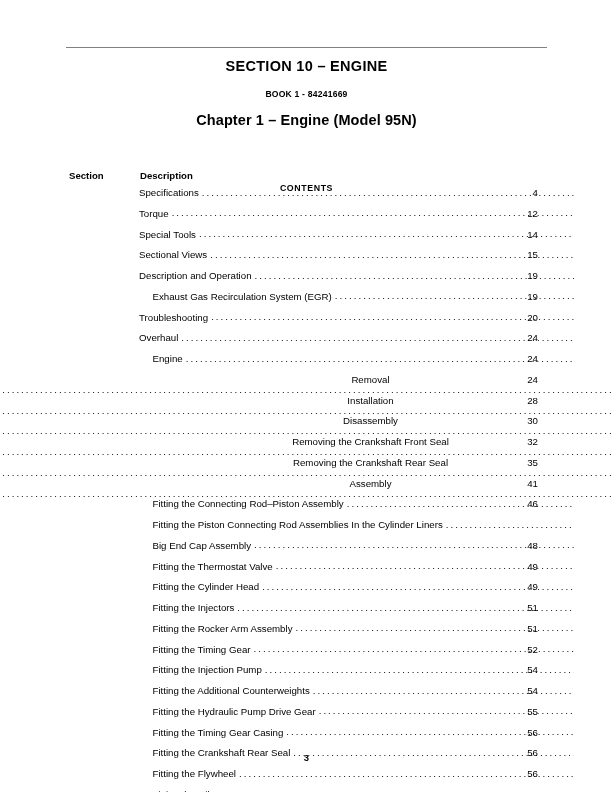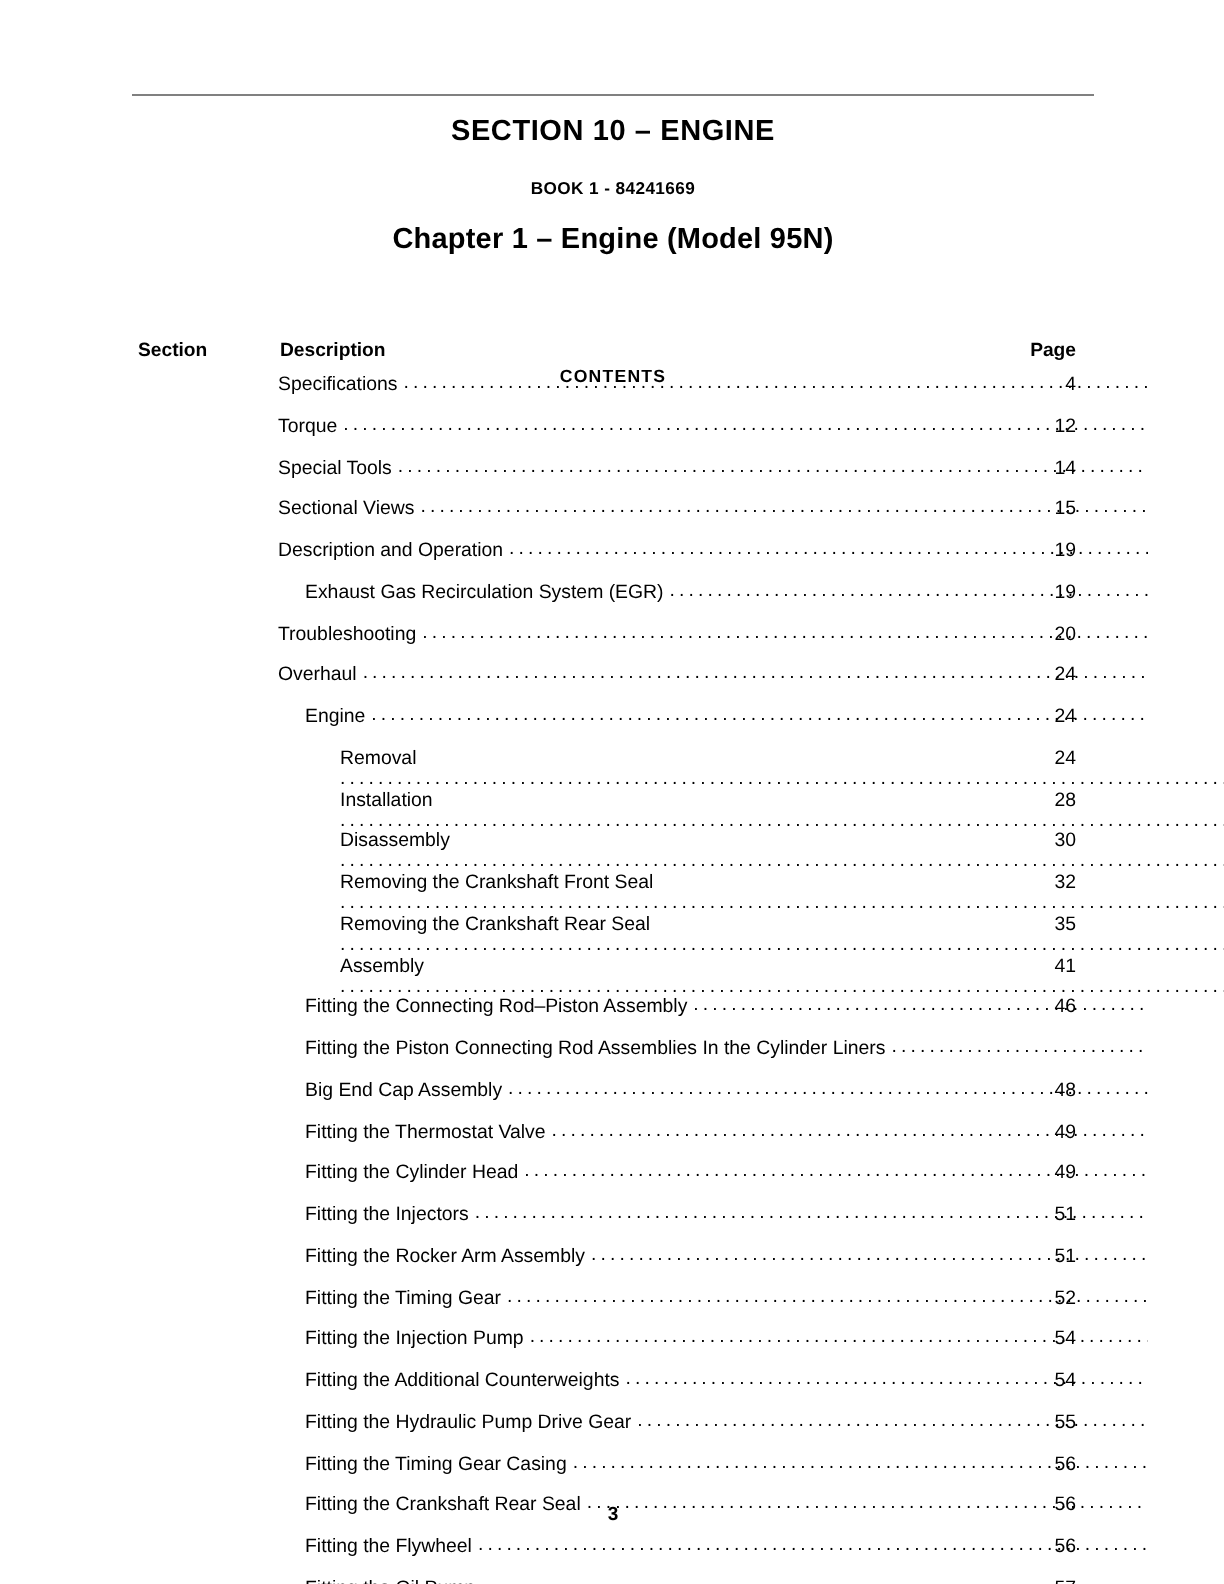--- a/index.html
+++ b/index.html
@@ -108,21 +108,21 @@
     position: relative;
     height: 20.75px;
     font-size: 9.7px;
   }
   .toc-row .entry {
     position: absolute;
     top: 0;
     left: 139px;
     right: 38px;
     display: flex;
-    align-items: flex-start;
+    align-items: center;
     white-space: nowrap;
   }
   .toc-row.lvl1 .entry { left: 152.5px; }
   .toc-row.lvl2 .entry { left: 170px; flex-direction: column; }
 
   .toc-row .label {
     flex: 0 0 auto;
     padding-right: 3px;
   }
   .toc-row .leader {
@@ -163,21 +163,20 @@
 
   <div class="section-title">SECTION 10 – ENGINE</div>
 
   <div class="book-line">BOOK 1 - 84241669</div>
 
   <div class="chapter-title">Chapter 1 – Engine (Model 95N)</div>
 
   <div class="contents-label">CONTENTS</div>
 
   <div class="toc-header">
-    <span class="col-page">Page</span>
     <span class="col-section">Section</span>
     <span class="col-description">Description</span>
   </div>
 
   <div class="toc-list" id="toc-list">
       <div class="toc-row">
         <div class="entry">
           <span class="label">Specifications</span>
           <span class="leader">........................................................................................................................................................................................................</span>
         </div>

